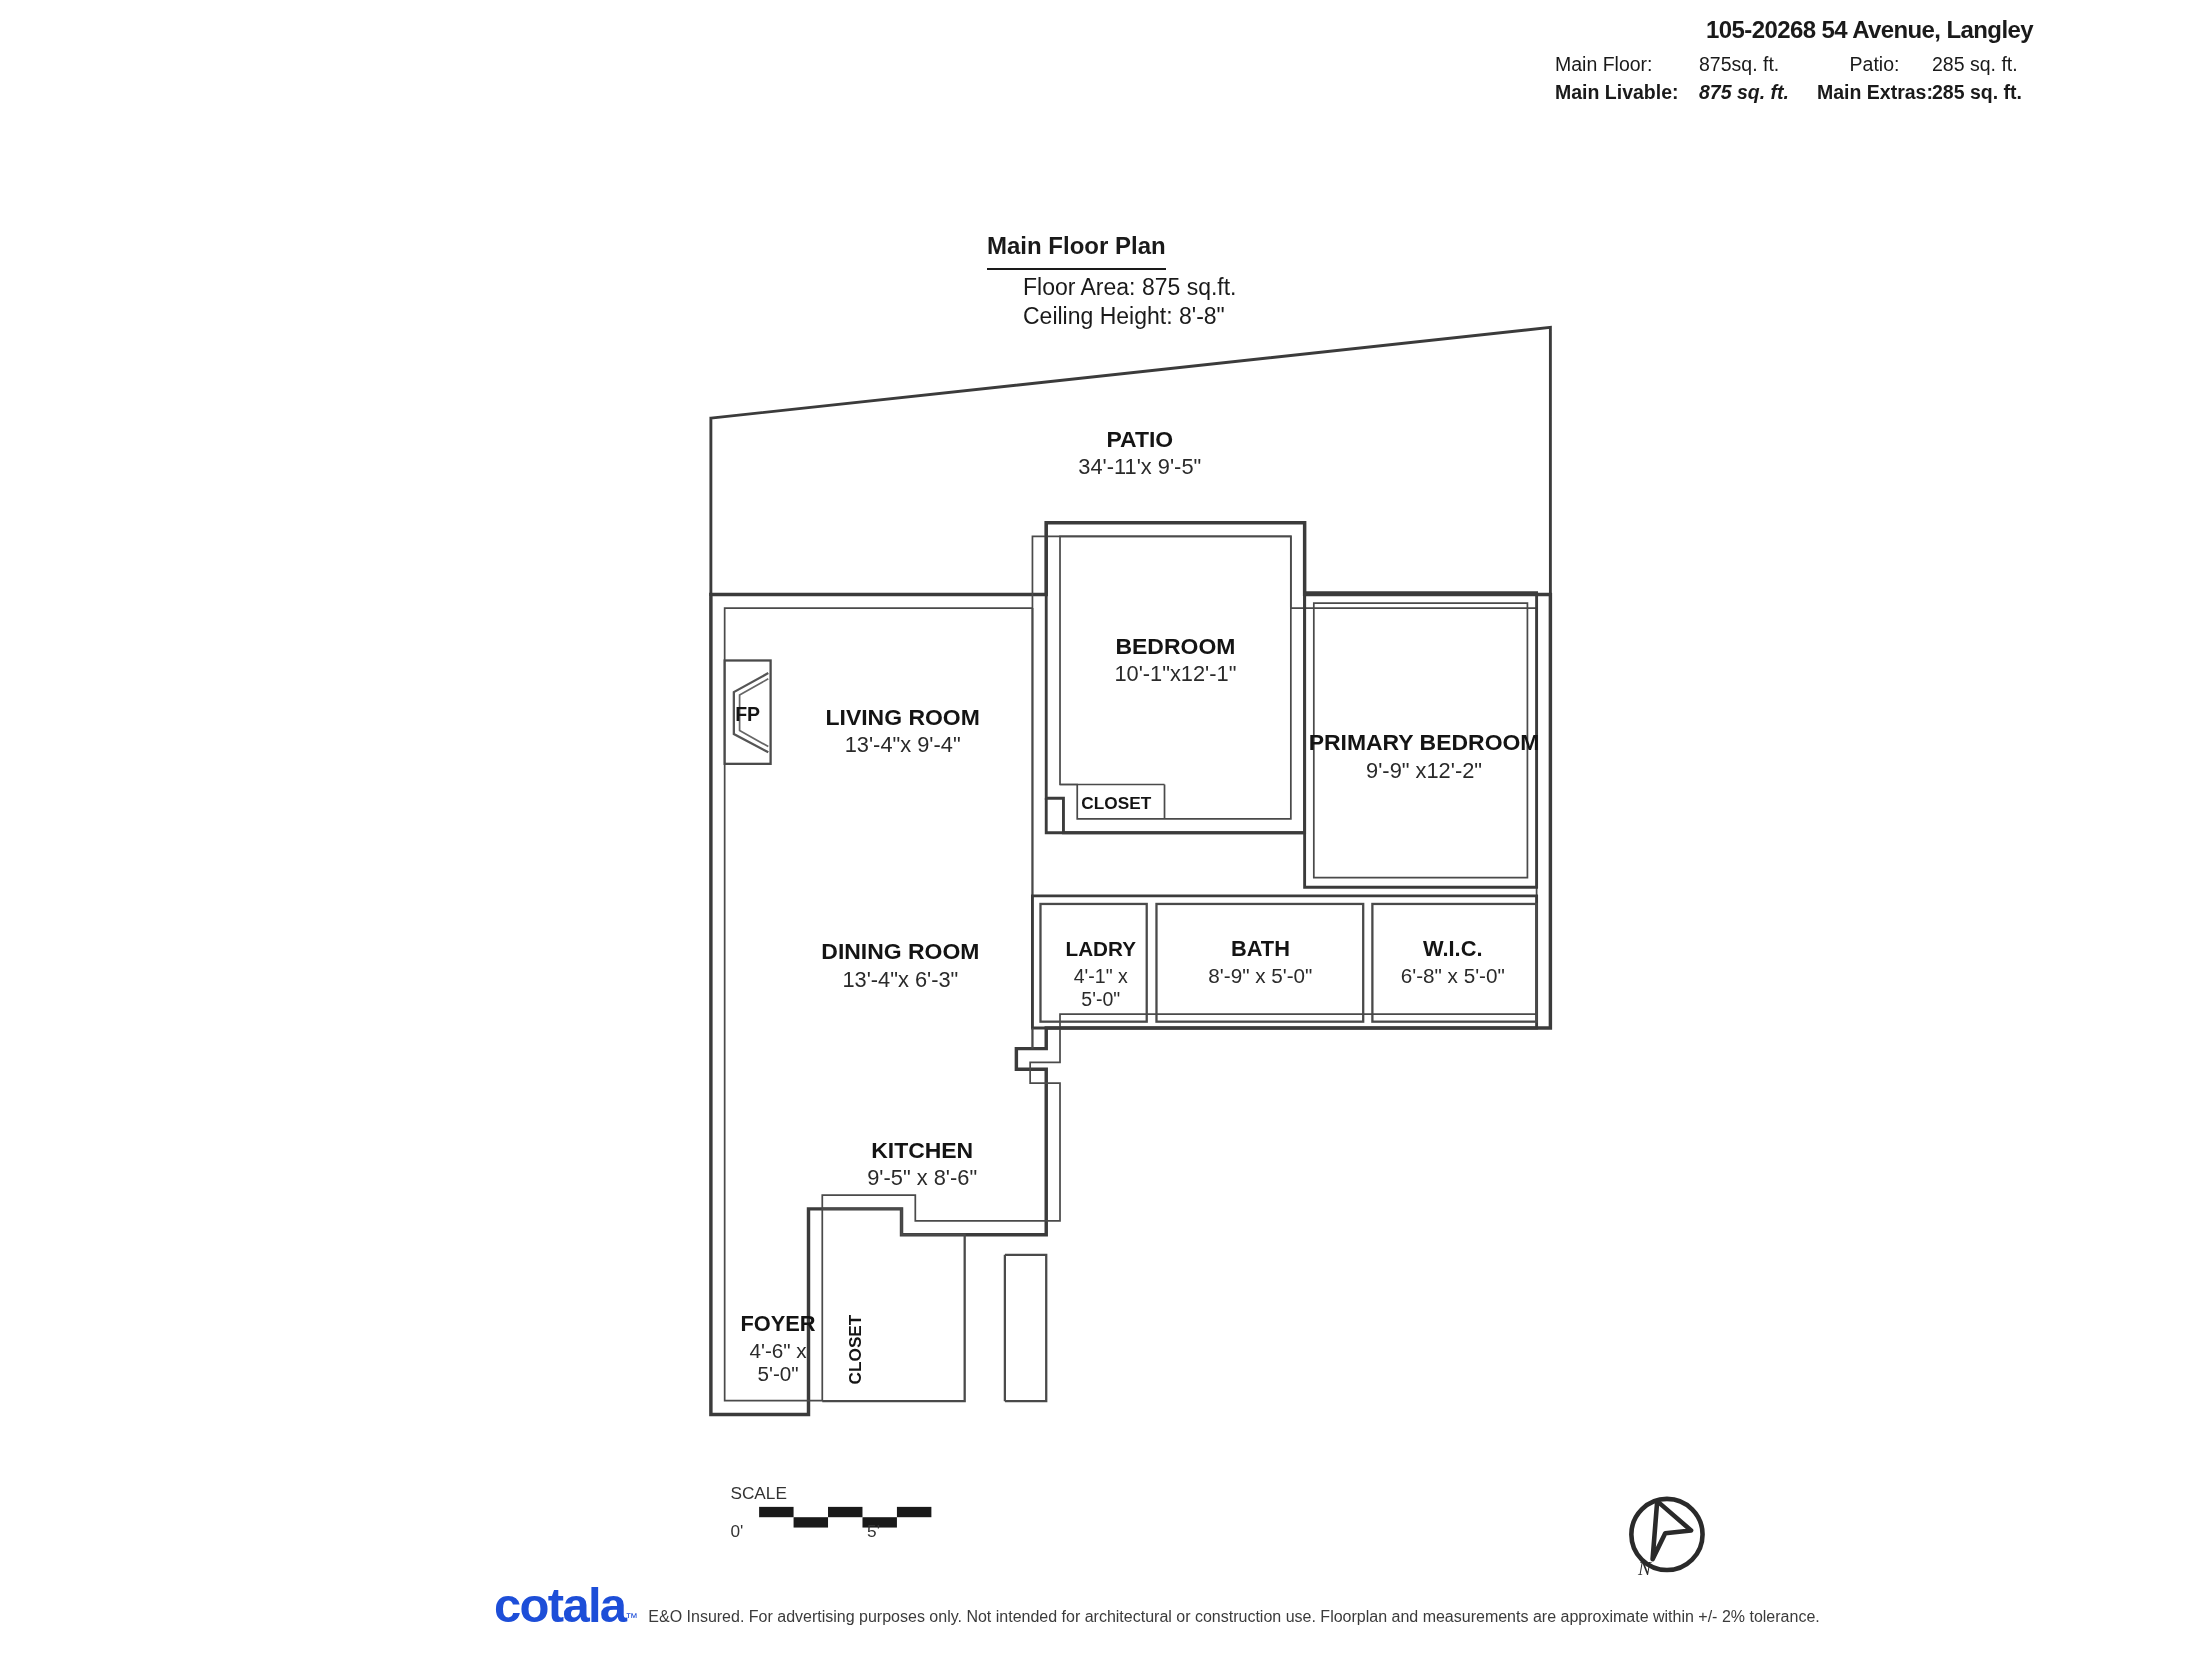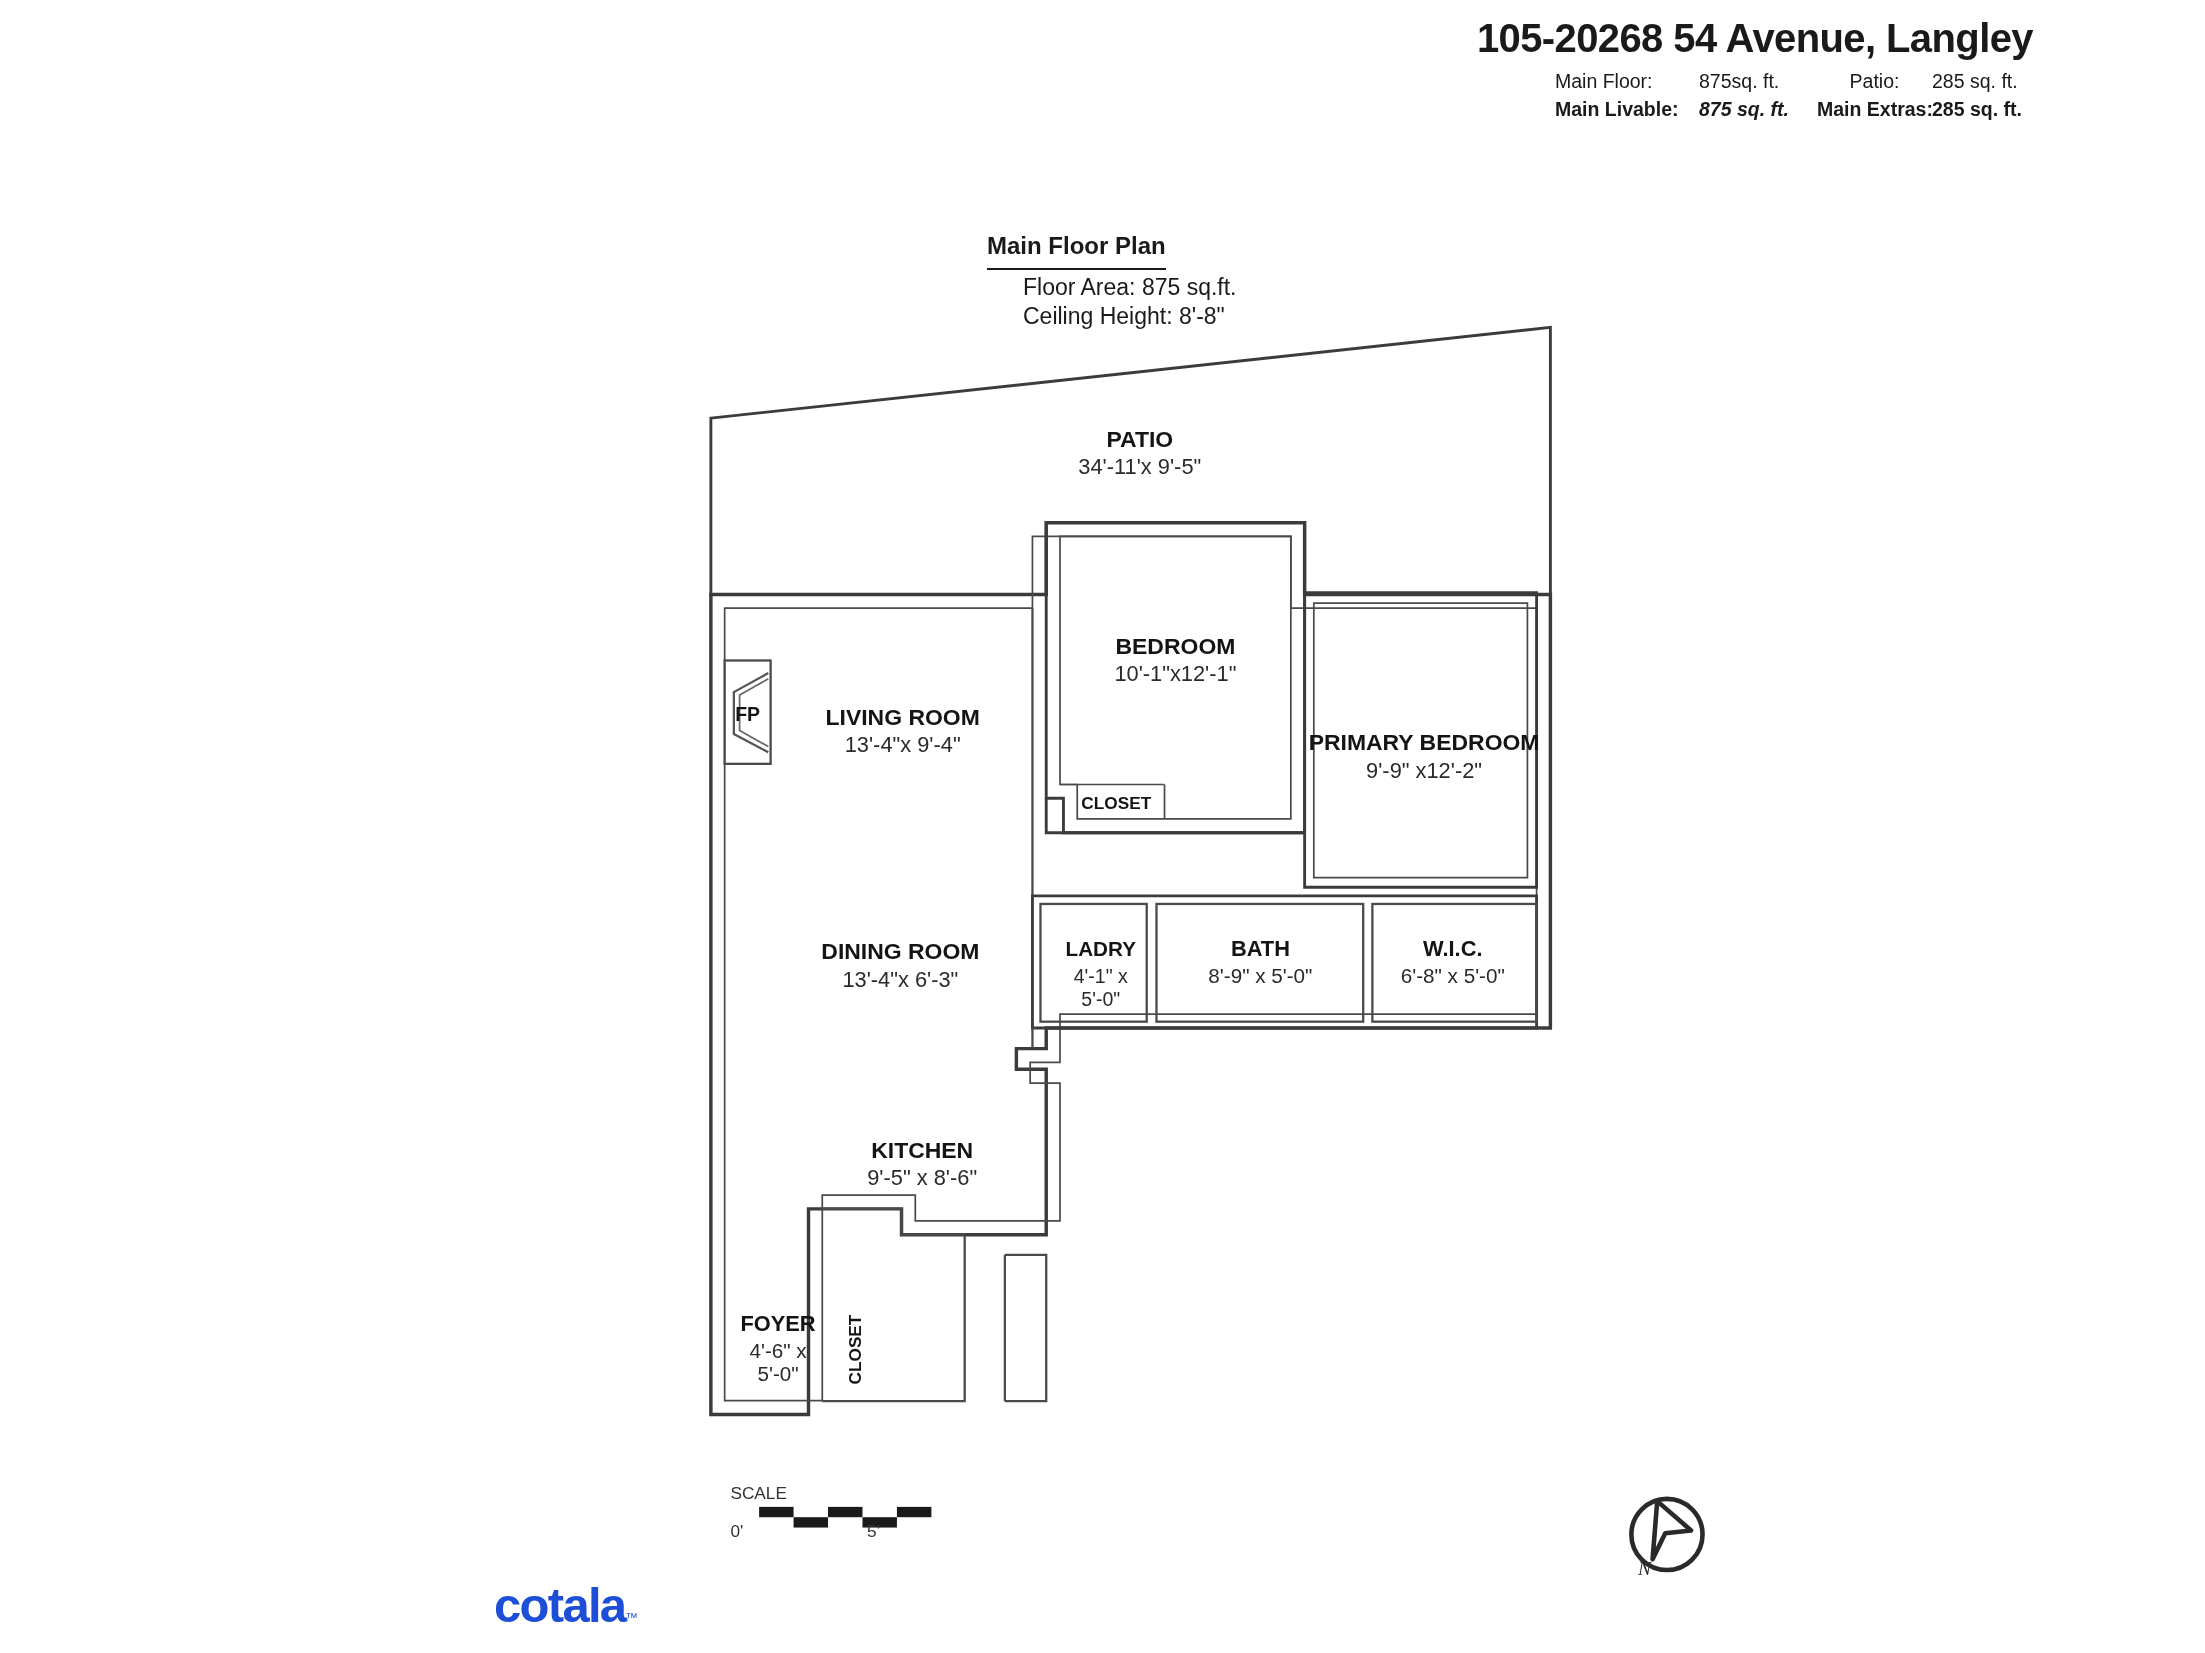--- a/index.html
+++ b/index.html
@@ -18,21 +18,21 @@
   }
 
   
   .header {
     position: absolute;
     top: 17px;
     right: 172px;
     text-align: right;
   }
   .header-title {
-    font-size: 40px;
+    font-size: 24px;
     font-weight: bold;
     letter-spacing: -0.6px;
     line-height: 1.05;
     white-space: nowrap;
   }
   .header-rows {
     margin-top: 9.2px;
     font-size: 19.5px;
     line-height: 1.42;
   }
@@ -271,14 +271,15 @@
     <circle cx="2903" cy="2672" r="62" fill="none" stroke="#2a2a2a" stroke-width="8"></circle>
     <path d="M 2878 2715 L 2886 2614 L 2945 2665 L 2900 2670 Z" fill="none" stroke="#2a2a2a" stroke-width="8" stroke-linejoin="round"></path>
     <text x="2864" y="2742" font-size="34" font-style="italic" font-family="Liberation Serif, serif" fill="#2a2a2a" text-anchor="middle">N</text>
   </g>
 </svg>
 
 <div class="footer">
   <div class="logo">
     <span>cotala</span><span class="logo-tm">™</span>
   </div>
+  <div class="disclaimer">E&amp;O Insured. For advertising purposes only. Not intended for architectural or construction use. Floorplan and measurements are approximate within +/- 2% tolerance.</div>
 </div>
 
 
 </body></html>

